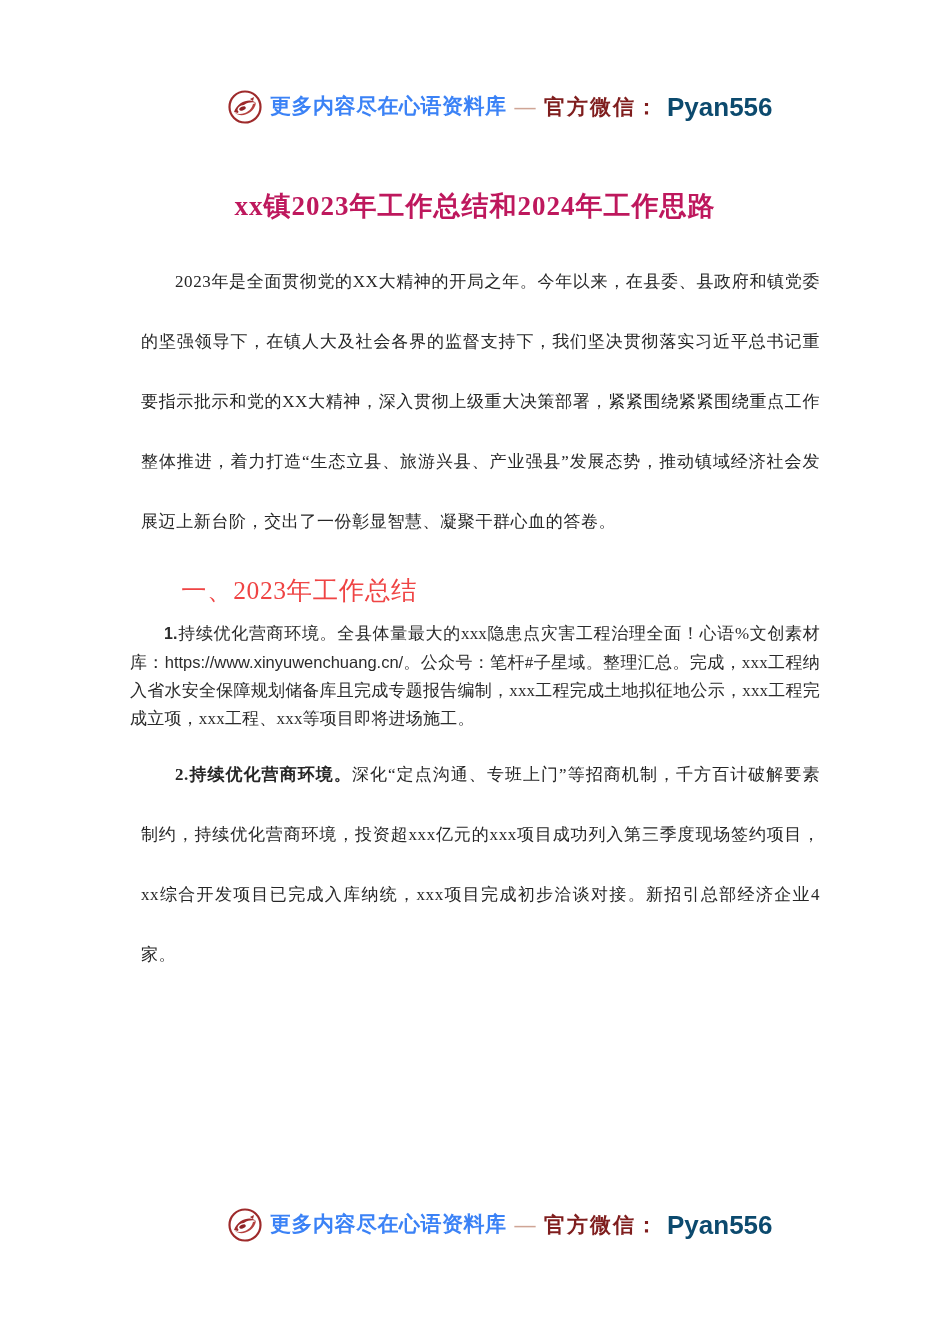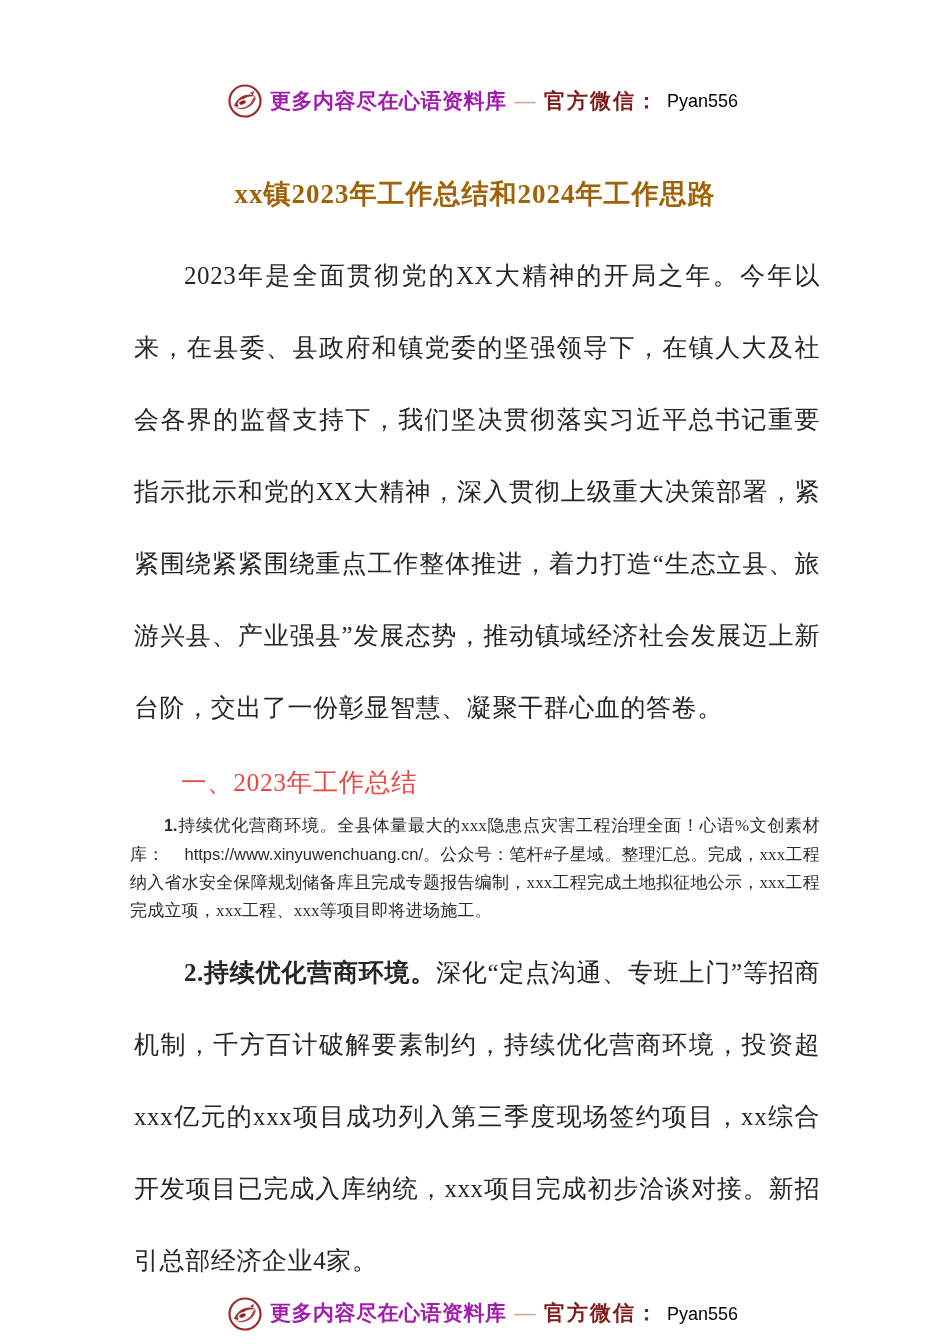--- a/index.html
+++ b/index.html
@@ -47,47 +47,47 @@
   .wm-logo svg { display: block; width: 34px; height: 34px; }
 
   .wm-text {
     font-family: "Liberation Serif", "DejaVu Serif", serif;
     font-size: 21px;
     font-weight: 700;
     letter-spacing: 0.5px;
     white-space: nowrap;
     line-height: 1;
   }
-  .wm-main   { color: #a21caf; }
+  .wm-main   { color: #3b82f6; font-family: Liberation Mono, monospace; }
   .wm-dash   { color: #cfa596; }
   .wm-label  { color: #7f1d1d; font-weight: 700; letter-spacing: 2px; }
-  .wm-handle { color: #000000; font-family: "Liberation Sans", sans-serif; font-weight: 400; letter-spacing: 0px; font-size: 18px; }
+  .wm-handle { color: #0c4a6e; font-family: "Liberation Sans", sans-serif; font-weight: 700; letter-spacing: 0px; font-size: 26px; }
 
   
   .doc {
     padding: 0 130px 0 130px;
     width: 690px;
     box-sizing: content-box;
   }
 
   .doc-title {
     text-align: center;
     font-family: "Liberation Serif", "DejaVu Serif", serif;
     font-size: 27px;
     font-weight: 700;
     line-height: 1.4;
     margin: 58px 0 16px 0;
     letter-spacing: 1px;
-    color: #a16207;
+    color: #be185d;
   }
 
   p.body-para {
-    font-size: 25px;
-    line-height: 72px;
-    margin: 26px 0 0 4px;
+    font-size: 17px;
+    line-height: 60px;
+    margin: 26px 0 0 11px;
     text-align: justify;
     text-justify: inter-ideograph;
     text-indent: 2em;
     letter-spacing: 0.6px;
     color: #262626;
   }
 
   p.body-para.tight { margin-top: 12px; }
 
   p.heading-1, p.heading-2 {
@@ -108,21 +108,20 @@
     text-indent: 2em;
     text-align: justify;
     text-justify: inter-ideograph;
     letter-spacing: 0.2px;
     color: #2b2b2b;
   }
   p.small-para .url {
     font-family: "Liberation Sans", sans-serif;
     font-size: 16.5px;
     letter-spacing: 0;
-    margin-left: 20px;
   }
   p.small-para .lat {
     font-family: "Liberation Sans", sans-serif;
     font-weight: 700;
     font-size: 16px;
   }
 
   .bold-run { font-weight: 700; }
 
   .lat-body {

